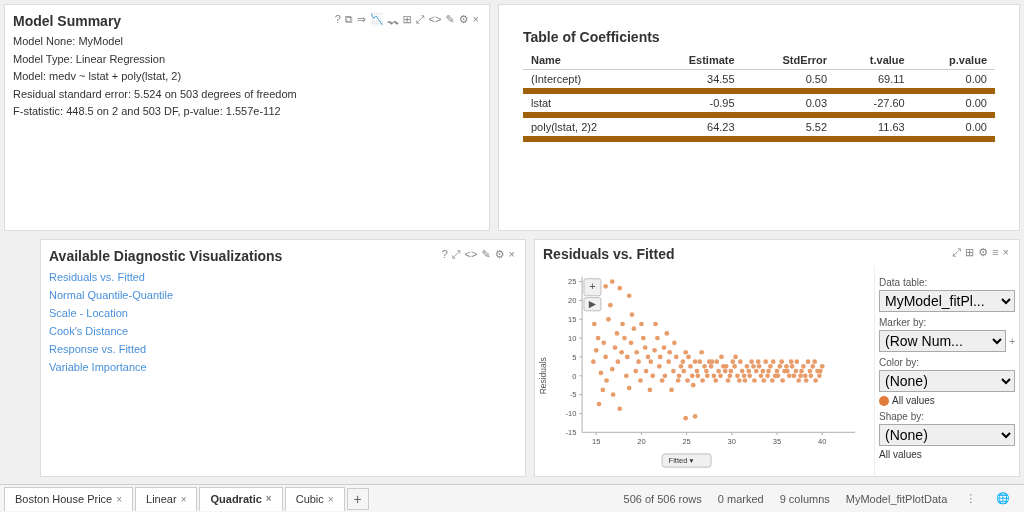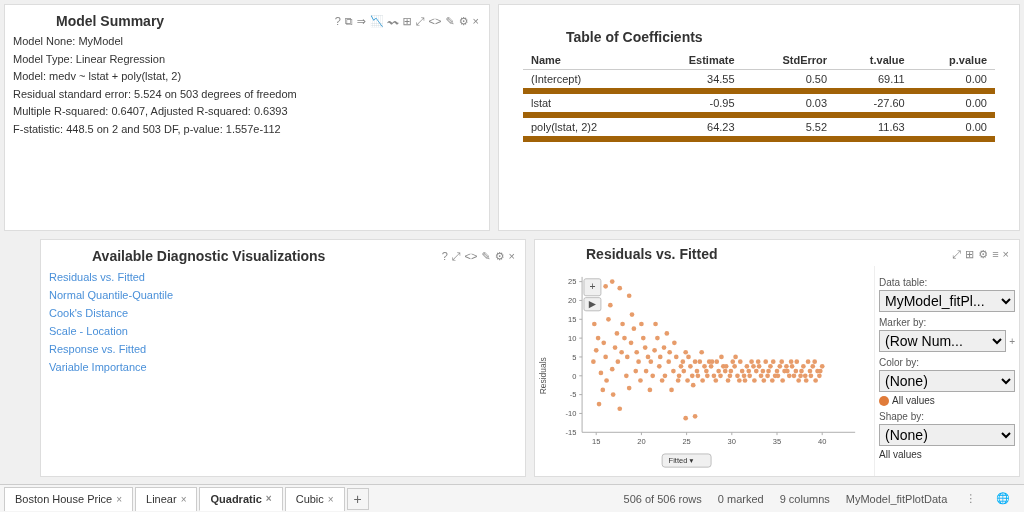--- a/index.html
+++ b/index.html
@@ -35,21 +35,21 @@
 
     .model-summary-box { background: #fff; border: 1px solid #ddd; margin: 4px; padding: 8px; flex: 0 0 486px; }
     .coefficients-box { background: #fff; border: 1px solid #ddd; margin: 4px; padding: 24px; flex: 1; }
     .diagnostic-box { background: #fff; border: 1px solid #ddd; margin: 4px; padding: 8px; flex: 0 0 486px; }
     .residuals-box { background: #fff; border: 1px solid #ddd; margin: 4px; padding: 0; flex: 1; display: flex; flex-direction: column; overflow: hidden; }
 
     .residuals-inner { display: flex; flex: 1; overflow: hidden; }
     .residuals-chart { flex: 1; position: relative; overflow: hidden; }
     .residuals-right { width: 145px; flex-shrink: 0; padding: 6px 4px; border-left: 1px solid #eee; overflow-y: auto; font-size: 10px; }
 
-    .panel-header { display: flex; align-items: center; margin-bottom: 4px; margin-left: 43px; }
+    .panel-header { display: flex; margin-bottom: 4px; }
     .panel-header-title { font-size: 14px; font-weight: bold; flex: 1; }
     .icon-btn { color: #888; cursor: pointer; font-size: 11px; padding: 0 2px; }
 
     .res-label { color: #555; font-size: 10px; margin-top: 5px; margin-bottom: 2px; }
     .res-select { width: 100%; font-size: 14px; padding: 1px; border: 1px solid #aaa; }
     .res-row { display: flex; align-items: center; gap: 3px; margin-top: 2px; }
     .res-plus { color: #888; cursor: pointer; }
   </style>
 </head>
 <body>
@@ -70,21 +70,20 @@
         <span class="icon-btn">&lt;&gt;</span>
         <span class="icon-btn">✎</span>
         <span class="icon-btn">⚙</span>
         <span class="icon-btn">×</span>
       </div>
       <div class="model-info">
         <div>Model None: MyModel</div>
         <div>Model Type: Linear Regression</div>
         <div>Model: medv ~ lstat + poly(lstat, 2)</div>
         <div>Residual standard error: 5.524 on 503 degrees of freedom</div>
-        <div>Multiple R-squared: 0.6407, Adjusted R-squared: 0.6393</div>
         <div>F-statistic: 448.5 on 2 and 503 DF, p-value: 1.557e-112</div>
       </div>
     </div>
 
     <div class="coefficients-box">
       <div class="panel-header">
         <span class="panel-header-title">Table of Coefficients</span>
       </div>
       <table class="coeff-table">
         <thead>
@@ -131,22 +130,22 @@
         <span class="icon-btn">?</span>
         <span class="icon-btn">⤢</span>
         <span class="icon-btn">&lt;&gt;</span>
         <span class="icon-btn">✎</span>
         <span class="icon-btn">⚙</span>
         <span class="icon-btn">×</span>
       </div>
       <div id="diag-links">
           <a class="diag-link" href="#">Residuals vs. Fitted</a>
           <a class="diag-link" href="#">Normal Quantile-Quantile</a>
+          <a class="diag-link" href="#">Scale - Location</a>
           <a class="diag-link" href="#">Cook's Distance</a>
-          <a class="diag-link" href="#">Scale - Location</a>
           <a class="diag-link" href="#">Response vs. Fitted</a>
           <a class="diag-link" href="#">Variable Importance</a>
         </div>
     </div>
 
     <div class="residuals-box">
       <div class="panel-header" style="padding: 6px 8px 0 8px;">
         <span class="panel-header-title">Residuals vs. Fitted</span>
         <span class="icon-btn">⤢</span>
         <span class="icon-btn">⊞</span>

